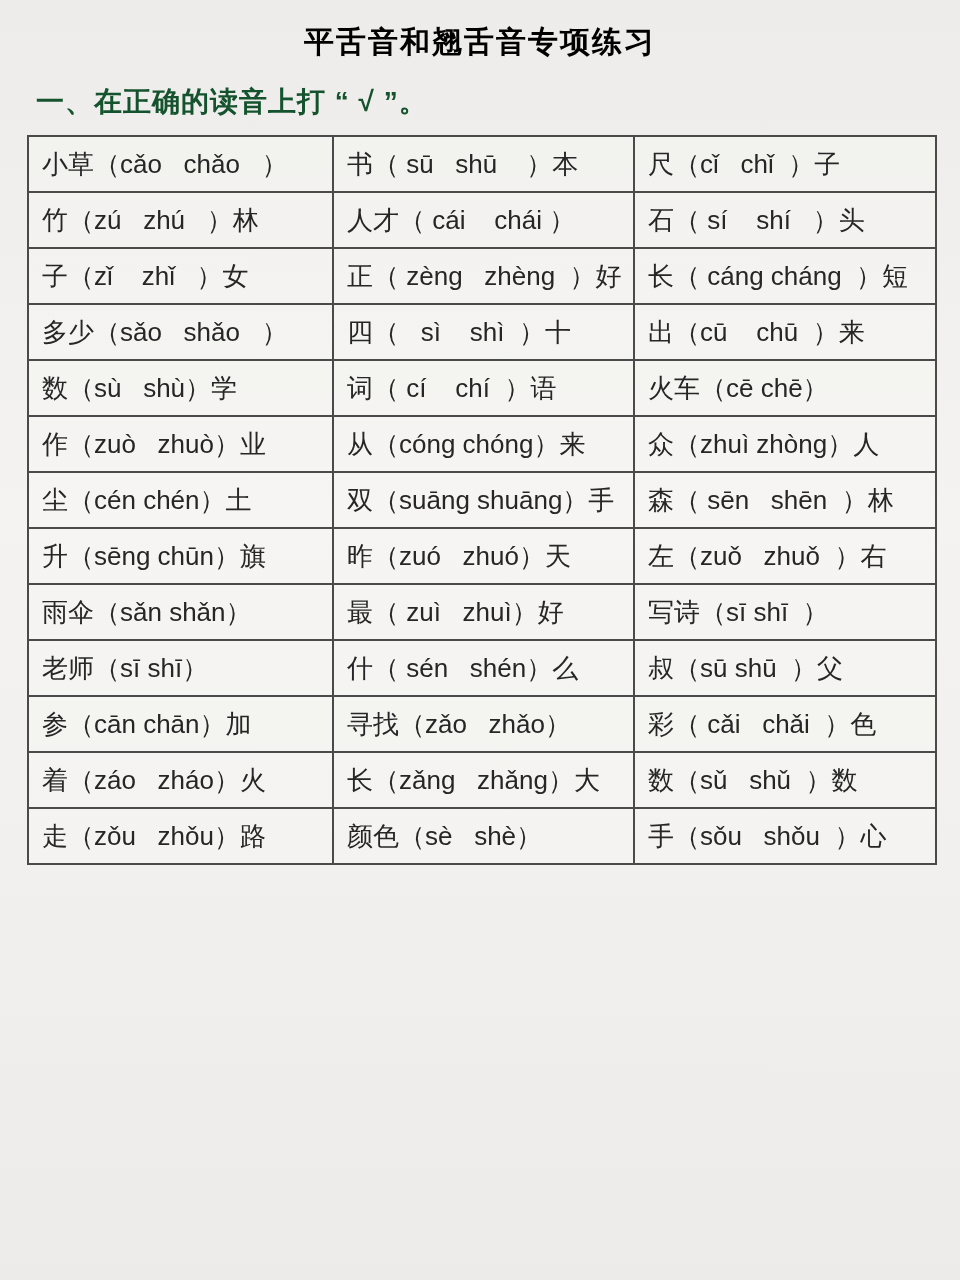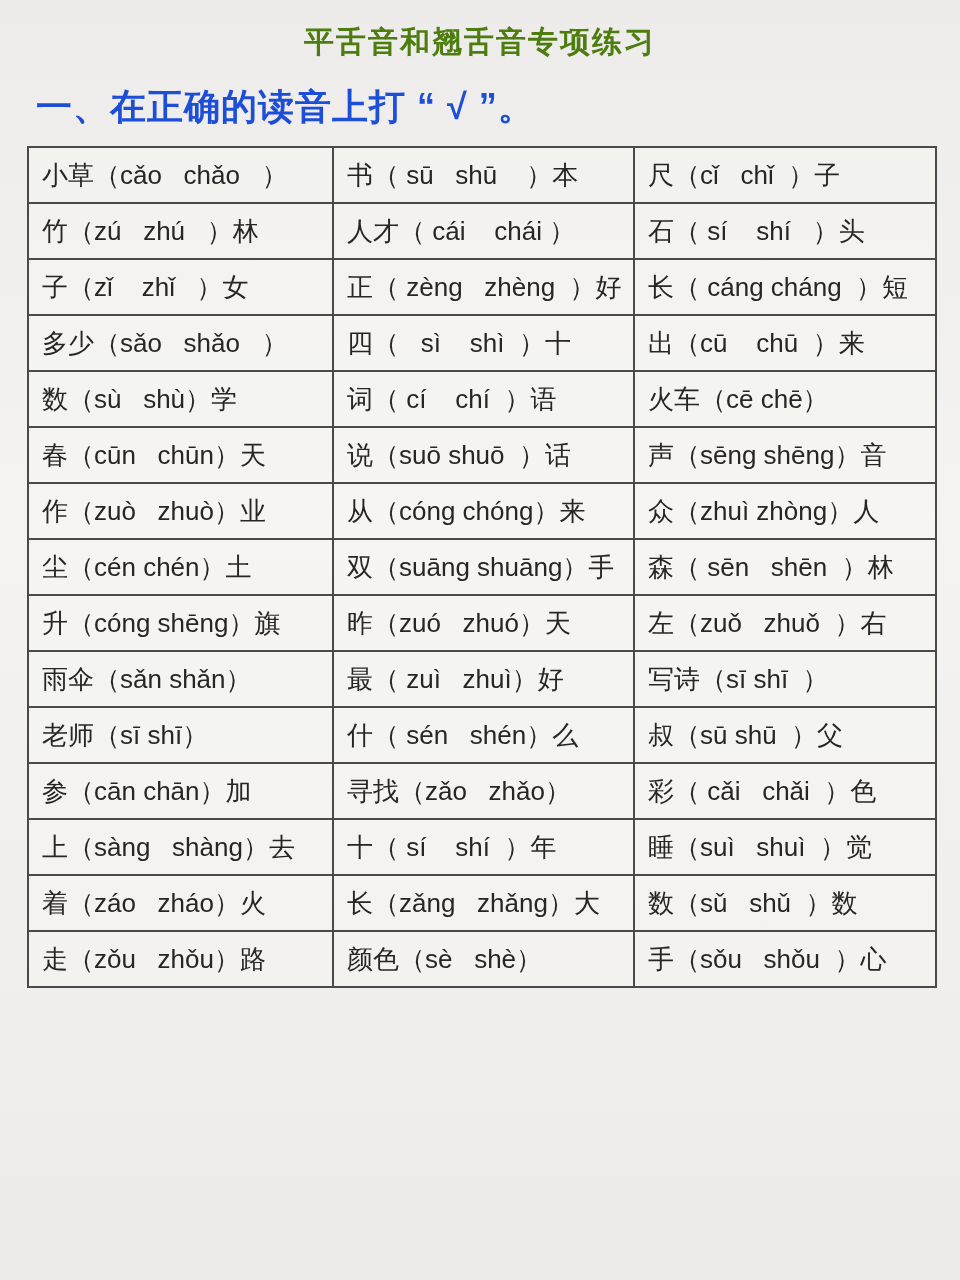--- a/index.html
+++ b/index.html
@@ -13,28 +13,28 @@
     font-family: "Liberation Sans", "DejaVu Sans", sans-serif;
     color: #222;
     overflow: hidden;
   }
   .page-title {
     text-align: center;
     font-size: 30px;
     font-weight: 700;
     letter-spacing: 2px;
     padding-top: 22px;
-    color: #4d7c0f;
+    color: #000000;
   }
   .instruction {
     margin: 20px 0 0 36px;
-    font-size: 36px;
+    font-size: 28px;
     font-weight: 700;
     letter-spacing: 1px;
-    color: #1d4ed8;
+    color: #14532d;
   }
   table.worksheet {
     border-collapse: collapse;
     margin: 14px 0 0 27px;
     width: 908px;
     table-layout: fixed;
   }
   table.worksheet td {
     border: 2px solid #4a4a4a;
     height: 54px;
@@ -84,60 +84,50 @@
         <td>多少（sǎo   shǎo   ）</td>
         <td>四（   sì    shì  ）十</td>
         <td>出（cū    chū  ）来</td>
       </tr>
       <tr>
         <td>数（sù   shù）学</td>
         <td>词（ cí    chí  ）语</td>
         <td>火车（cē chē）</td>
       </tr>
       <tr>
-        <td>春（cūn   chūn）天</td>
-        <td>说（suō shuō  ）话</td>
-        <td>声（sēng shēng）音</td>
-      </tr>
-      <tr>
         <td>作（zuò   zhuò）业</td>
         <td>从（cóng chóng）来</td>
         <td>众（zhuì zhòng）人</td>
       </tr>
       <tr>
         <td>尘（cén chén）土</td>
         <td>双（suāng shuāng）手</td>
         <td>森（ sēn   shēn  ）林</td>
       </tr>
       <tr>
-        <td>升（cóng shēng）旗</td>
+        <td>升（sēng chūn）旗</td>
         <td>昨（zuó   zhuó）天</td>
         <td>左（zuǒ   zhuǒ  ）右</td>
       </tr>
       <tr>
         <td>雨伞（sǎn shǎn）</td>
         <td>最（ zuì   zhuì）好</td>
         <td>写诗（sī shī  ）</td>
       </tr>
       <tr>
         <td>老师（sī shī）</td>
         <td>什（ sén   shén）么</td>
         <td>叔（sū shū  ）父</td>
       </tr>
       <tr>
         <td>参（cān chān）加</td>
         <td>寻找（zǎo   zhǎo）</td>
         <td>彩（ cǎi   chǎi  ）色</td>
       </tr>
       <tr>
-        <td>上（sàng   shàng）去</td>
-        <td>十（ sí    shí  ）年</td>
-        <td>睡（suì   shuì  ）觉</td>
-      </tr>
-      <tr>
         <td>着（záo   zháo）火</td>
         <td>长（zǎng   zhǎng）大</td>
         <td>数（sǔ   shǔ  ）数</td>
       </tr>
       <tr>
         <td>走（zǒu   zhǒu）路</td>
         <td>颜色（sè   shè）</td>
         <td>手（sǒu   shǒu  ）心</td>
       </tr>
     </tbody>

